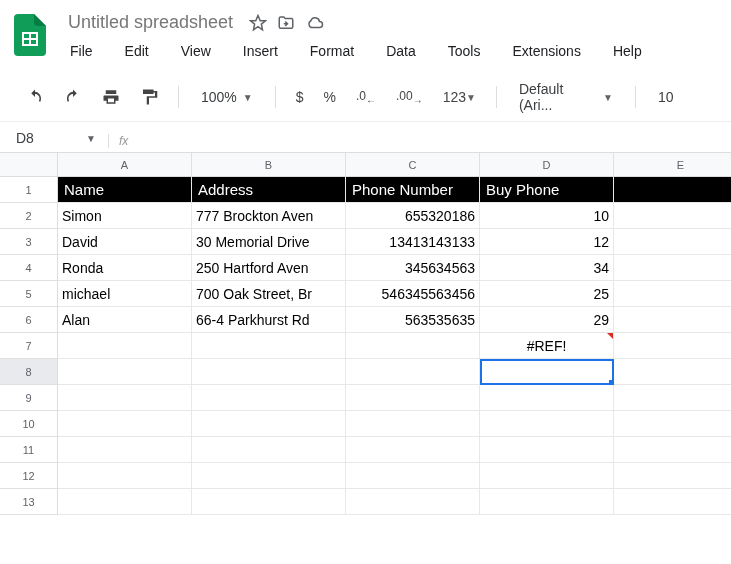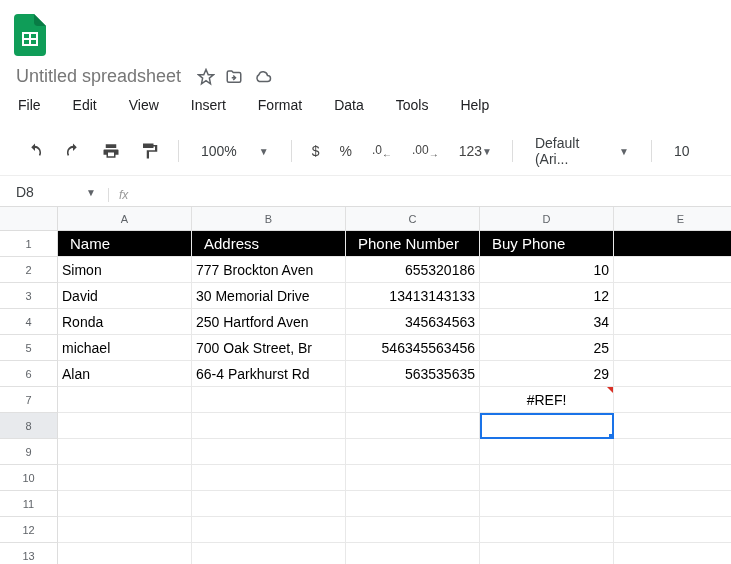--- a/index.html
+++ b/index.html
@@ -7,21 +7,20 @@
   font-family: Arial, sans-serif;
   background: #fff;
   width: 731px;
   height: 564px;
   overflow: hidden;
 }
 .header {
   display: flex;
   align-items: flex-start;
   padding: 8px 10px 0;
-  flex-direction: column;
 }
 .logo {
   width: 40px;
   height: 54px;
   display: flex;
   align-items: center;
   justify-content: center;
   margin-right: 12px;
 }
 .title-area { flex: 1; }
@@ -74,21 +73,21 @@
 }
 .sep {
   width: 1px;
   height: 22px;
   background: #ddd;
   margin: 0 6px;
 }
 .zoom {
   display: flex;
   align-items: center;
-  gap: 22px;
+  gap: 6px;
   font-size: 14px;
   color: #3c4043;
   padding: 0 8px;
 }
 .dropdown-arrow {
   font-size: 10px;
   color: #5f6368;
 }
 .font-select {
   display: flex; align-items: center; gap: 8px;
@@ -170,21 +169,21 @@
   font-size: 14px;
   color: #000;
   display: flex;
   align-items: center;
   padding: 0 4px;
   overflow: hidden;
   white-space: nowrap;
 }
 .cell.right { justify-content: flex-end; }
 .cell.center { justify-content: center; }
-.hdr-row .cell { background:#000; color:#fff; font-weight:400; font-size:15px; padding-left:12px;}
+.hdr-row .cell { background:#000; color:#fff; font-weight:400; font-size:15px; padding-left:6px;}
 .selected {
   border: 2px solid #1a73e8 !important;
   position: relative;
 }
 .handle {
   position:absolute; right:-3px; bottom:-3px;
   width:6px;height:6px;background:#1a73e8;
 }
 .err-cell { position:relative; }
 .err-tri {
@@ -226,20 +225,21 @@
         </span>
     </div>
     <div class="menus">
       <div class="menu-item">File</div>
       <div class="menu-item">Edit</div>
       <div class="menu-item">View</div>
       <div class="menu-item">Insert</div>
       <div class="menu-item">Format</div>
       <div class="menu-item">Data</div>
       <div class="menu-item">Tools</div>
+      <div class="menu-item">Extensions</div>
       <div class="menu-item">Help</div>
     </div>
   </div>
 </div>
 
 <div class="toolbar">
   <span class="tb-btn">
       <svg width="18" height="18" viewBox="0 0 24 24" fill="#444">
         <path d="M12 5V2L7 7l5 5V8c3 0 6 2 6 6 0 1-.3 2-.8 3l1.5 1.5C20 17 20 15 20 14c0-5-4-9-8-9z"></path>
       </svg>

